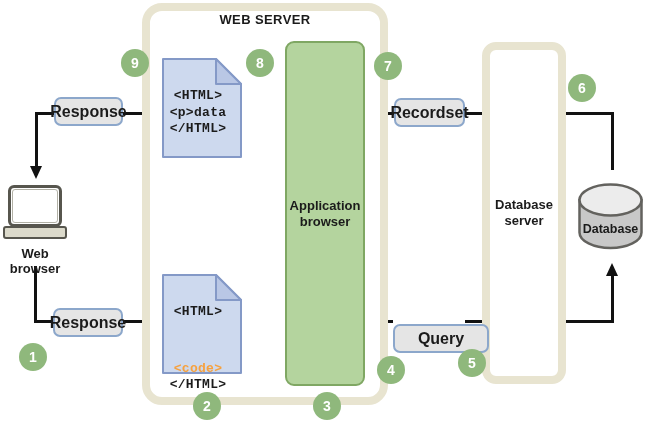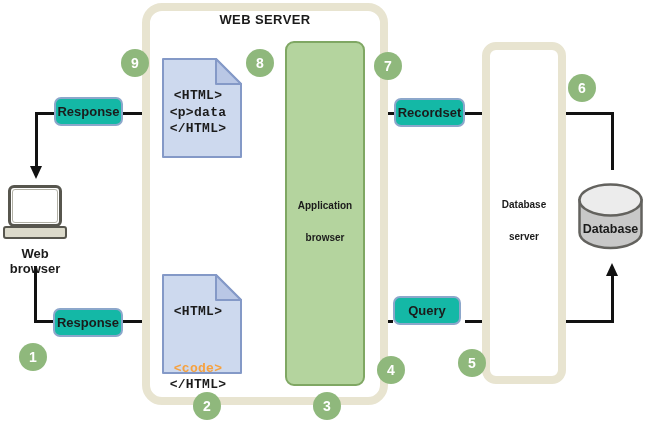--- a/index.html
+++ b/index.html
@@ -19,32 +19,32 @@
     display:flex;flex-direction:column;align-items:center;justify-content:center;}
   #web-server-title{
     position:absolute;left:142px;top:12px;width:246px;text-align:center;
     font-size:13px;font-weight:bold;letter-spacing:.4px;
   }
   #app-server{
     position:absolute;left:285px;top:41px;width:80px;height:345px;
     background:#b4d49e;border:2px solid #7fa763;border-radius:9px;box-sizing:border-box;
     display:flex;flex-direction:column;align-items:center;justify-content:center;
   }
-  .node-label-line{font-size:10px;font-weight:bold;line-height:16px;text-align:center;margin-top:16px;}
+  .node-label-line{font-size:13px;font-weight:bold;line-height:16px;text-align:center;}
 
   
   .flow-box{
-    position:absolute;background:#14b8a6;border:2px solid #8ca7cb;border-radius:7px;
+    position:absolute;background:#e5e5e5;border:2px solid #8ca7cb;border-radius:7px;
     box-sizing:border-box;display:flex;align-items:center;justify-content:center;
-    font-size:13px;font-weight:bold;
+    font-size:16px;font-weight:bold;
   }
   #response-box{left:54px;top:97px;width:69px;height:29px;}
   #request-box{left:53px;top:308px;width:70px;height:29px;}
   #recordset-box{left:394px;top:98px;width:71px;height:29px;}
-  #query-box{left:393px;top:296px;width:68px;height:29px;}
+  #query-box{left:393px;top:324px;width:96px;height:29px;}
 
   
   .doc{position:absolute;width:72px;height:100px;}
   #response-doc{left:162px;top:58px;}
   #request-doc{left:162px;top:274px;}
   .doc-text{
     position:absolute;left:0;top:30px;width:100%;text-align:center;
     font-family:"Liberation Mono","DejaVu Sans Mono",monospace;
     font-size:13px;font-weight:bold;line-height:16.5px;letter-spacing:.3px;
   }

